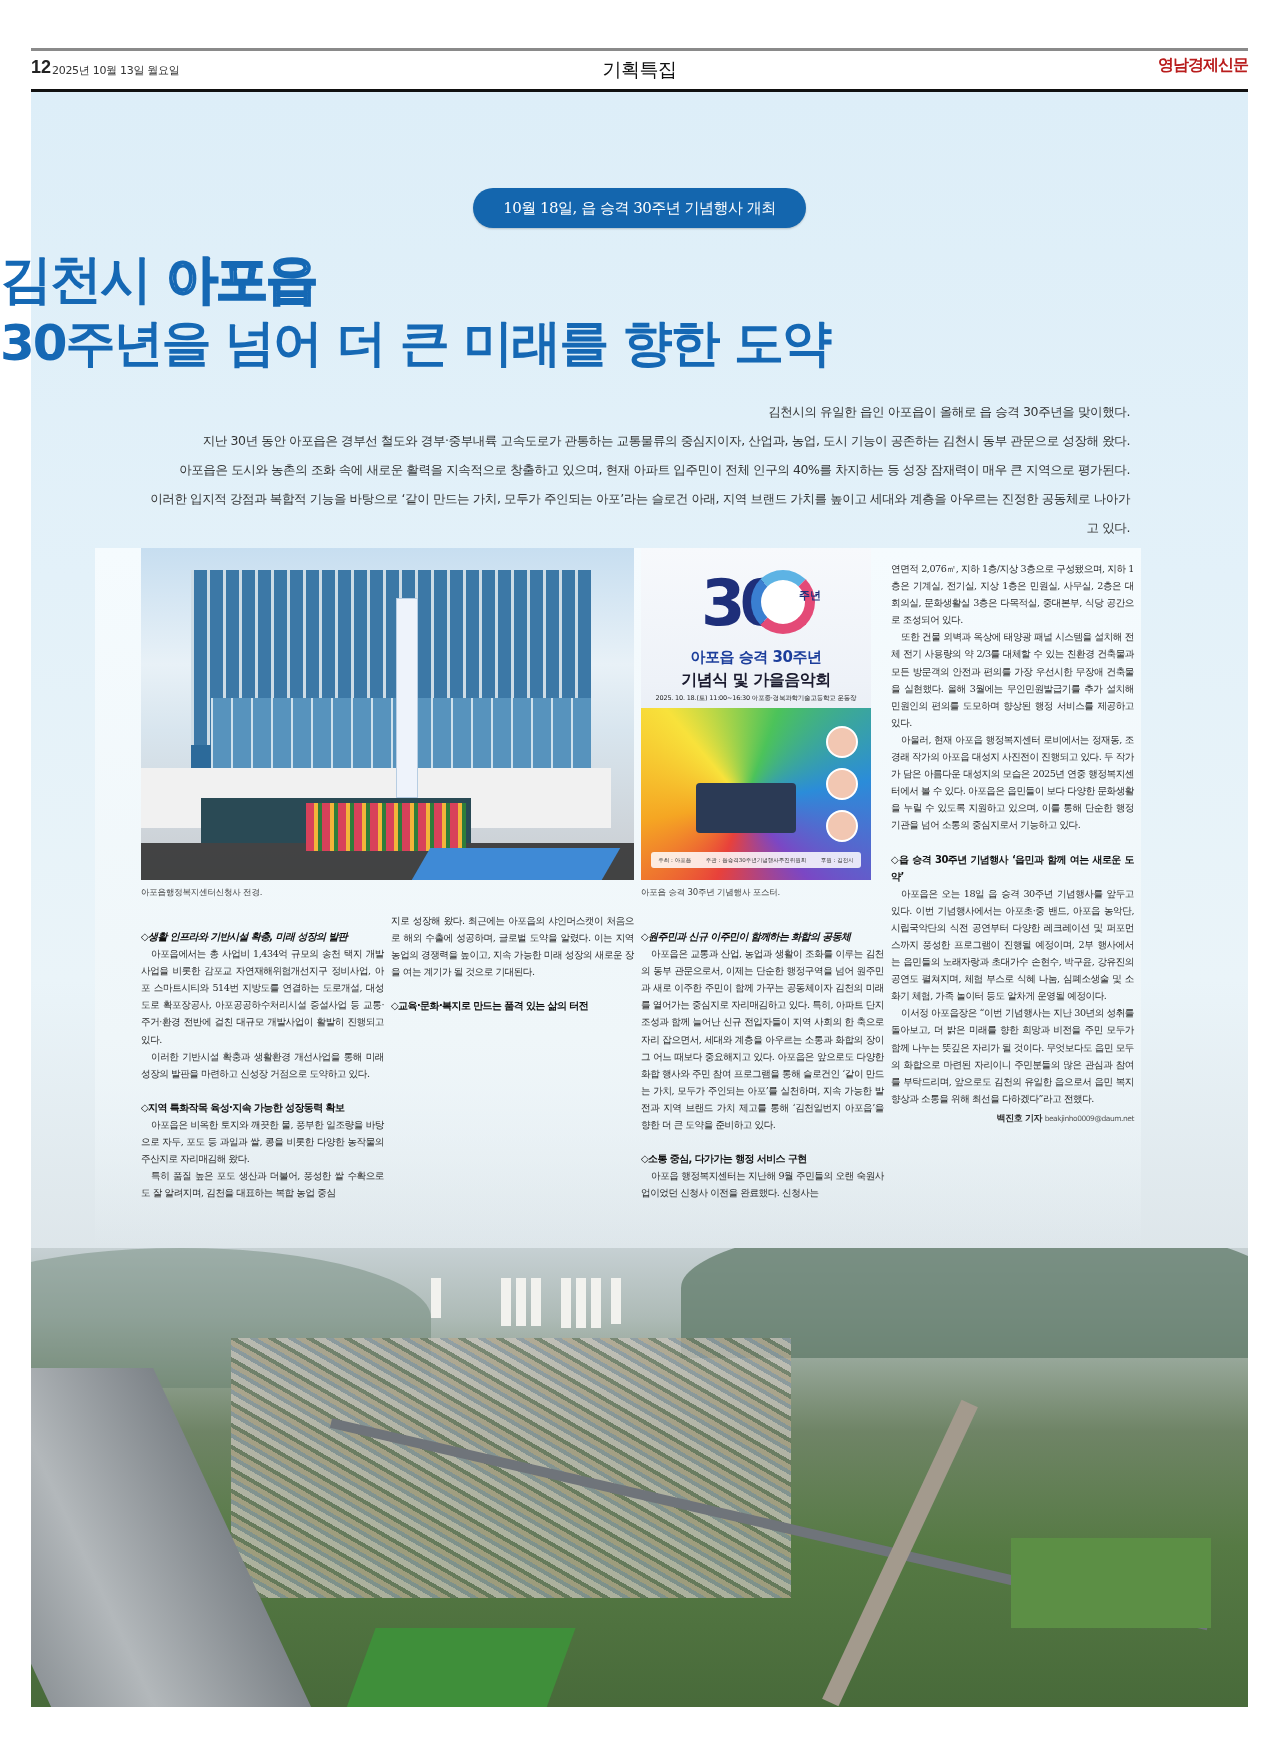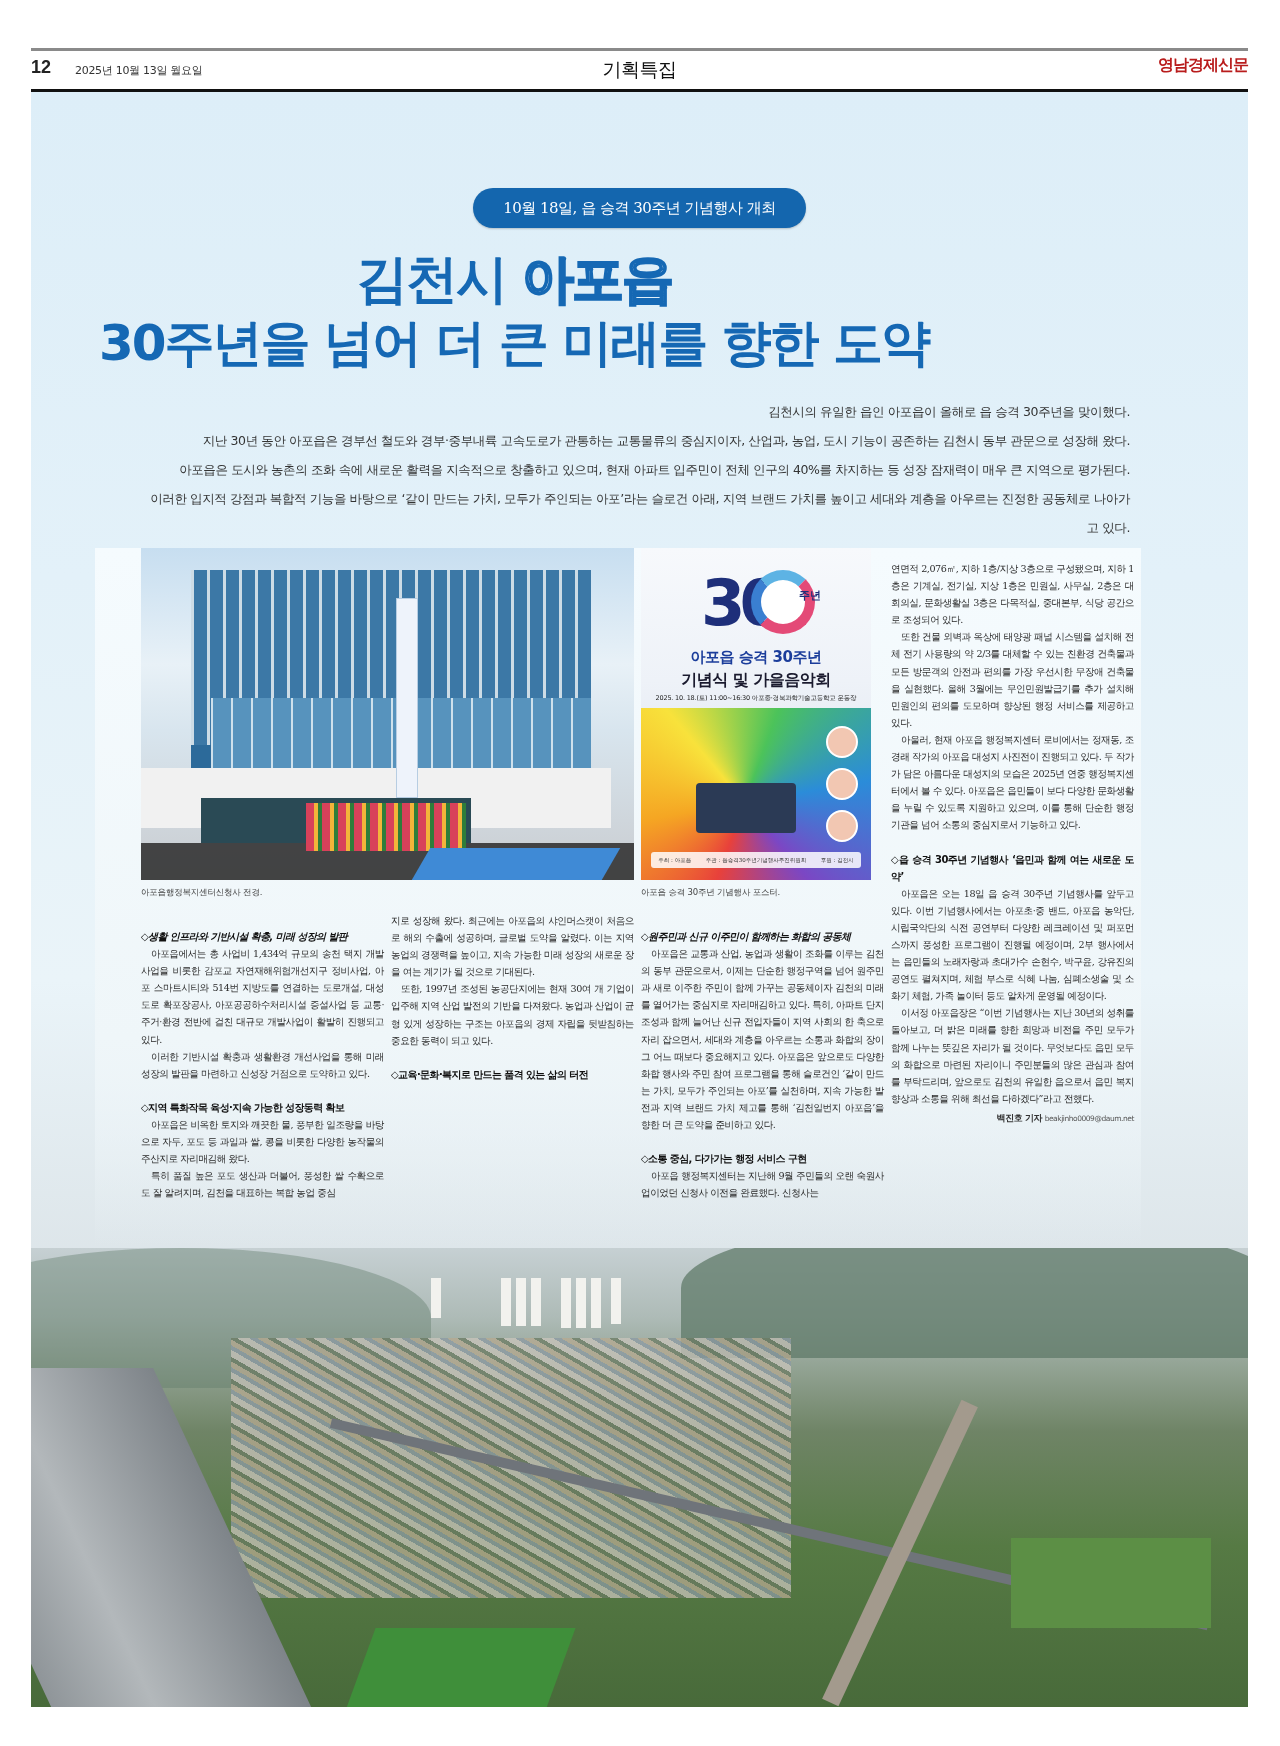--- a/index.html
+++ b/index.html
@@ -3,34 +3,34 @@
 <meta charset="utf-8">
 <style>
   * { box-sizing: border-box; margin: 0; padding: 0; }
   html, body { width: 1280px; height: 1746px; background: #ffffff; overflow: hidden; }
   body { font-family: "DejaVu Sans", "Liberation Sans", sans-serif; color: #222; position: relative; }
 
   
   .topline { position: absolute; left: 31px; top: 48px; width: 1217px; height: 3px; background: #8a8a8a; }
   .masthead { position: absolute; left: 31px; top: 53px; width: 1217px; height: 36px; }
   .page-no { position: absolute; left: 0; top: 4px; font-size: 18px; font-weight: bold; color: #222; font-family: "Liberation Sans", sans-serif; }
-  .page-date { position: absolute; left: 44px; top: 10px; font-size: 11px; color: #333; letter-spacing: -0.3px; }
+  .page-date { position: absolute; left: 21px; top: 10px; font-size: 11px; color: #333; letter-spacing: -0.3px; }
   .section-title { position: absolute; left: 0; right: 0; top: 4px; text-align: center; font-size: 19px; color: #111; letter-spacing: -0.5px; }
   .brand { position: absolute; right: 0; top: 2px; font-size: 16px; font-weight: bold; color: #b91c1c; letter-spacing: -1px; }
   .bottomline { position: absolute; left: 31px; top: 89px; width: 1217px; height: 3px; background: #111; }
 
   
   .panel { position: absolute; left: 31px; top: 92px; width: 1217px; height: 1615px;
            background: linear-gradient(#ddeef8 0%, #e3f1f9 30%, #eaf4f9 55%, #dbe3e7 75%, #b9c6c9 100%); overflow: hidden; }
 
   .pill { position: absolute; left: 473px; top: 188px; width: 333px; height: 40px; border-radius: 20px;
           background: #1466ae; color: #fff; font-size: 15px; text-align: center; line-height: 40px;
           font-family: "DejaVu Serif", serif; letter-spacing: -0.5px; box-shadow: 0 1px 2px rgba(0,0,0,0.2); }
 
-  .headline { position: absolute; left: 0; width: 1028px; text-align: center; color: #1568b4;
+  .headline { position: absolute; left: 0; width: 1028px; text-align: left; color: #1568b4;
               font-weight: bold; letter-spacing: -2px; font-family: "DejaVu Sans", sans-serif; }
   .headline.l1 { top: 245px; font-size: 52px; }
   .headline.l2 { top: 310px; font-size: 50px; }
   .outline-word { color: #ffffff; -webkit-text-stroke: 2px #1568b4; }
 
   .intro { position: absolute; left: 150px; width: 980px; top: 397px; text-align: right; }
   .intro p { font-size: 12.5px; color: #333; line-height: 29px; letter-spacing: -0.4px; }
 
   .content-bg { position: absolute; left: 95px; top: 548px; width: 1046px; height: 700px;
                 background: linear-gradient(#f5fbfe 0%, #eff6f9 70%, rgba(230,238,241,0.0) 100%); }
@@ -163,21 +163,20 @@
   <div class="sub">◇생활 인프라와 기반시설 확충, 미래 성장의 발판</div>
   <p>아포읍에서는 총 사업비 1,434억 규모의 송천 택지 개발사업을 비롯한 감포교 자연재해위험개선지구 정비사업, 아포 스마트시티와 514번 지방도를 연결하는 도로개설, 대성도로 확포장공사, 아포공공하수처리시설 증설사업 등 교통·주거·환경 전반에 걸친 대규모 개발사업이 활발히 진행되고 있다.</p>
   <p>이러한 기반시설 확충과 생활환경 개선사업을 통해 미래 성장의 발판을 마련하고 신성장 거점으로 도약하고 있다.</p>
   <div class="sub">◇지역 특화작목 육성·지속 가능한 성장동력 확보</div>
   <p>아포읍은 비옥한 토지와 깨끗한 물, 풍부한 일조량을 바탕으로 자두, 포도 등 과일과 쌀, 콩을 비롯한 다양한 농작물의 주산지로 자리매김해 왔다.</p>
   <p>특히 품질 높은 포도 생산과 더불어, 풍성한 쌀 수확으로도 잘 알려지며, 김천을 대표하는 복합 농업 중심</p>
 </article>
 
 <article class="col" style="left:391px; top:912px;">
   <p class="cont">지로 성장해 왔다. 최근에는 아포읍의 샤인머스캣이 처음으로 해외 수출에 성공하며, 글로벌 도약을 알렸다. 이는 지역 농업의 경쟁력을 높이고, 지속 가능한 미래 성장의 새로운 장을 여는 계기가 될 것으로 기대된다.</p>
-  <p>또한, 1997년 조성된 농공단지에는 현재 30여 개 기업이 입주해 지역 산업 발전의 기반을 다져왔다. 농업과 산업이 균형 있게 성장하는 구조는 아포읍의 경제 자립을 뒷받침하는 중요한 동력이 되고 있다.</p>
   <div class="sub">◇교육·문화·복지로 만드는 품격 있는 삶의 터전</div>
 </article>
 
 <article class="col" style="left:641px; top:912px;">
   <div class="sub">◇원주민과 신규 이주민이 함께하는 화합의 공동체</div>
   <p>아포읍은 교통과 산업, 농업과 생활이 조화를 이루는 김천의 동부 관문으로서, 이제는 단순한 행정구역을 넘어 원주민과 새로 이주한 주민이 함께 가꾸는 공동체이자 김천의 미래를 열어가는 중심지로 자리매김하고 있다. 특히, 아파트 단지 조성과 함께 늘어난 신규 전입자들이 지역 사회의 한 축으로 자리 잡으면서, 세대와 계층을 아우르는 소통과 화합의 장이 그 어느 때보다 중요해지고 있다. 아포읍은 앞으로도 다양한 화합 행사와 주민 참여 프로그램을 통해 슬로건인 ‘같이 만드는 가치, 모두가 주인되는 아포’를 실천하며, 지속 가능한 발전과 지역 브랜드 가치 제고를 통해 ‘김천일번지 아포읍’을 향한 더 큰 도약을 준비하고 있다.</p>
   <div class="sub">◇소통 중심, 다가가는 행정 서비스 구현</div>
   <p>아포읍 행정복지센터는 지난해 9월 주민들의 오랜 숙원사업이었던 신청사 이전을 완료했다. 신청사는</p>
 </article>
 

